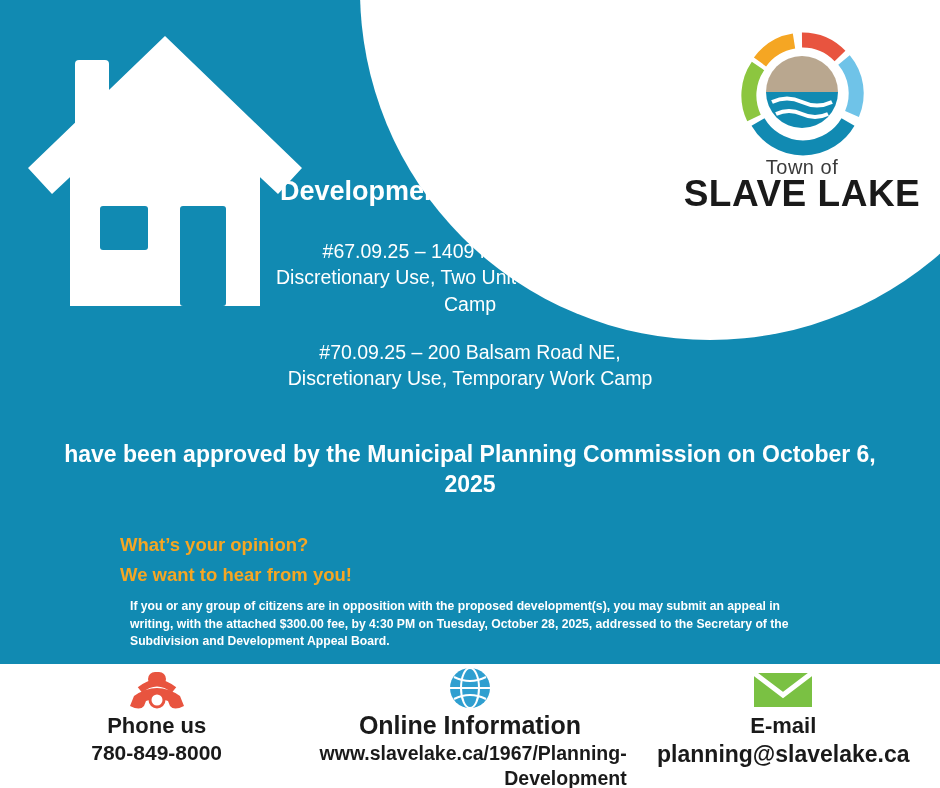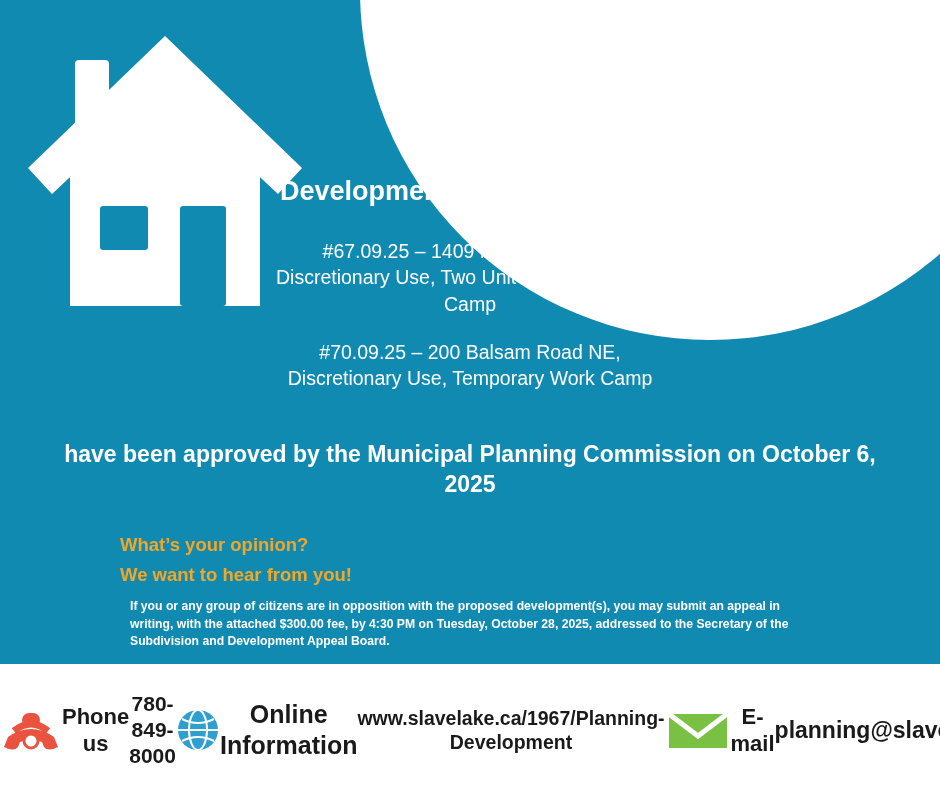--- a/index.html
+++ b/index.html
@@ -85,23 +85,23 @@
   }
 
   
   .footer {
     position: absolute; left: 0; top: 664px;
     width: 940px; height: 124px;
     background: #ffffff;
     display: flex;
   }
   .foot-col {
-    flex: 1; text-align: center; color: #1a1a1a;
-    display: flex; flex-direction: row; align-items: center;
-    justify-content: flex-start; padding-top: 8px;
+    flex: 1; text-align: right; color: #1a1a1a;
+    display: flex; flex-direction: column; align-items: center;
+    justify-content: flex-start; padding-top: 2px;
   }
   .foot-col .ico { height: 46px; display: flex; align-items: center; justify-content: center; }
   .foot-line1 { font-size: 22px; font-weight: bold; line-height: 1.25; }
   .foot-line2 { font-size: 21px; font-weight: bold; line-height: 1.25; }
   .foot-col.online .foot-line1 { font-size: 25px; }
   .foot-col.online .foot-line2 { font-size: 19.5px; }
   .foot-col.email .foot-line2 { font-size: 23px; }
 </style>
 </head>
 <body>
@@ -119,20 +119,38 @@
         <path d="M145 18 L282 150 L258 176 L145 70 L32 176 L8 150 Z"></path>
         <path d="M50 150 L145 62 L240 150 L240 288 L50 288 Z"></path>
       </g>
       <g fill="#118ab2">
         <rect x="80" y="188" width="48" height="44" rx="3"></rect>
         <rect x="160" y="188" width="46" height="100" rx="3"></rect>
       </g>
     </svg>
   </div>
 
+  <div class="logo">
+    <svg class="logo-mark" viewBox="0 0 140 140" aria-hidden="true">
+      <g fill="none" stroke-width="15">
+        <path d="M22 96 A 52 52 0 0 1 26 44" stroke="#8cc63f"></path>
+        <path d="M28 40 A 52 52 0 0 1 62 19" stroke="#f5a623"></path>
+        <path d="M70 18 A 52 52 0 0 1 108 34" stroke="#e8543f"></path>
+        <path d="M112 38 A 52 52 0 0 1 120 92" stroke="#6fc3e8"></path>
+        <path d="M116 100 A 52 52 0 0 1 26 100" stroke="#118ab2"></path>
+      </g>
+      <circle cx="70" cy="70" r="36" fill="#ffffff"></circle>
+      <path d="M34 70 a36 36 0 0 1 72 0 Z" fill="#b9a78f"></path>
+      <path d="M34 70 a36 36 0 0 0 72 0 Z" fill="#118ab2"></path>
+      <path d="M40 80 q15 -7 30 0 q15 7 30 0" stroke="#ffffff" stroke-width="4" fill="none"></path>
+      <path d="M44 92 q13 -6 26 0 q13 6 26 0" stroke="#ffffff" stroke-width="4" fill="none"></path>
+    </svg>
+    <div class="logo-townof">Town of</div>
+    <div class="logo-name">SLAVE LAKE</div>
+  </div>
 
   <div class="content">
     <div class="title">Development Permits</div>
 
     <div class="permits">
       <div class="permit-item">#67.09.25 – 1409 Main Street NE, Discretionary Use, Two Unit Temporary Work Camp</div>
       <div class="permit-item">#70.09.25 – 200 Balsam Road NE, Discretionary Use, Temporary Work Camp</div>
     </div>
 
     <div class="approved">have been approved by the Municipal Planning Commission on October 6, 2025</div>

